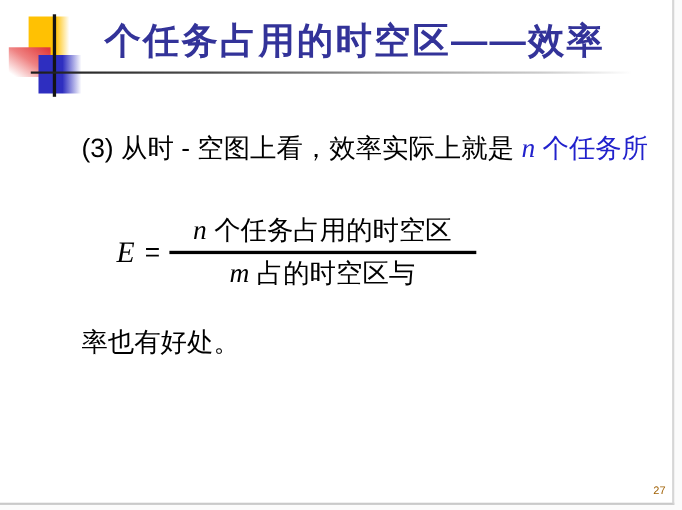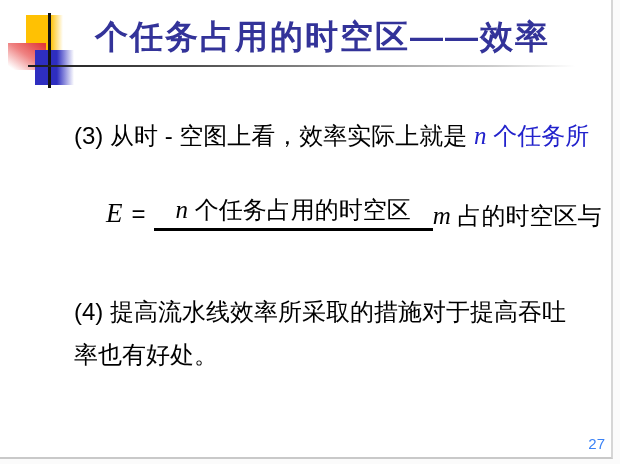--- a/index.html
+++ b/index.html
@@ -95,42 +95,42 @@
     font-style: italic;
     font-size: 27px;
     margin-right: 9px;
   }
   .f-eq {
     font-size: 24px;
     margin-right: 8px;
   }
   .fraction {
     display: inline-flex;
-    flex-direction: row;
+    flex-direction: column;
     align-items: center;
     text-align: center;
   }
   .num {
     border-bottom: 3px solid #000000;
     padding: 0 22px 4px 22px;
     line-height: 28px;
     white-space: nowrap;
   }
   .den {
     padding-top: 4px;
     line-height: 28px;
     white-space: nowrap;
   }
   
   .page-number {
     position: absolute;
     right: 6px;
     bottom: 5px;
-    font-size: 15px;
-    color: #3b82f6;
+    font-size: 10px;
+    color: #a16207;
   }
 </style>
 </head>
 <body>
 
 <div class="slide">
 
   <div>
     <div class="sq-yellow"></div>
     <div class="sq-red"></div>
@@ -148,19 +148,18 @@
   <div class="formula">
     <span class="f-lhs">E</span>
     <span class="f-eq">=</span>
     <span class="fraction">
       <span class="num"><span class="var">n</span><span> 个任务占用的时空区</span></span>
       <span class="den"><span class="var">m</span><span> 占的时空区与</span></span>
     </span>
   </div>
 
   <p class="para p4">
-    <span class="line">(4) 提高流水线效率所采取的措施对于提高吞吐</span>
     <span class="line">率也有好处。</span>
   </p>
 
   <div class="page-number">27</div>
 
 </div>
 
 </body></html>

